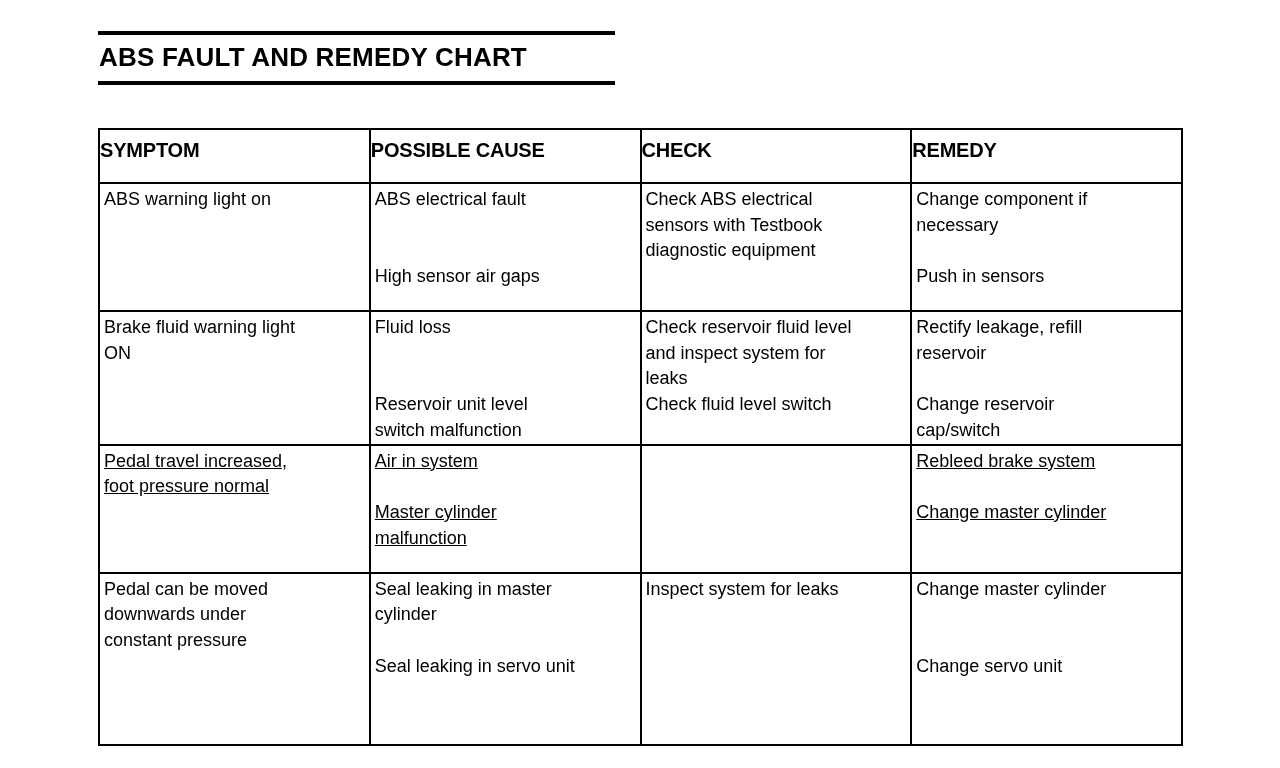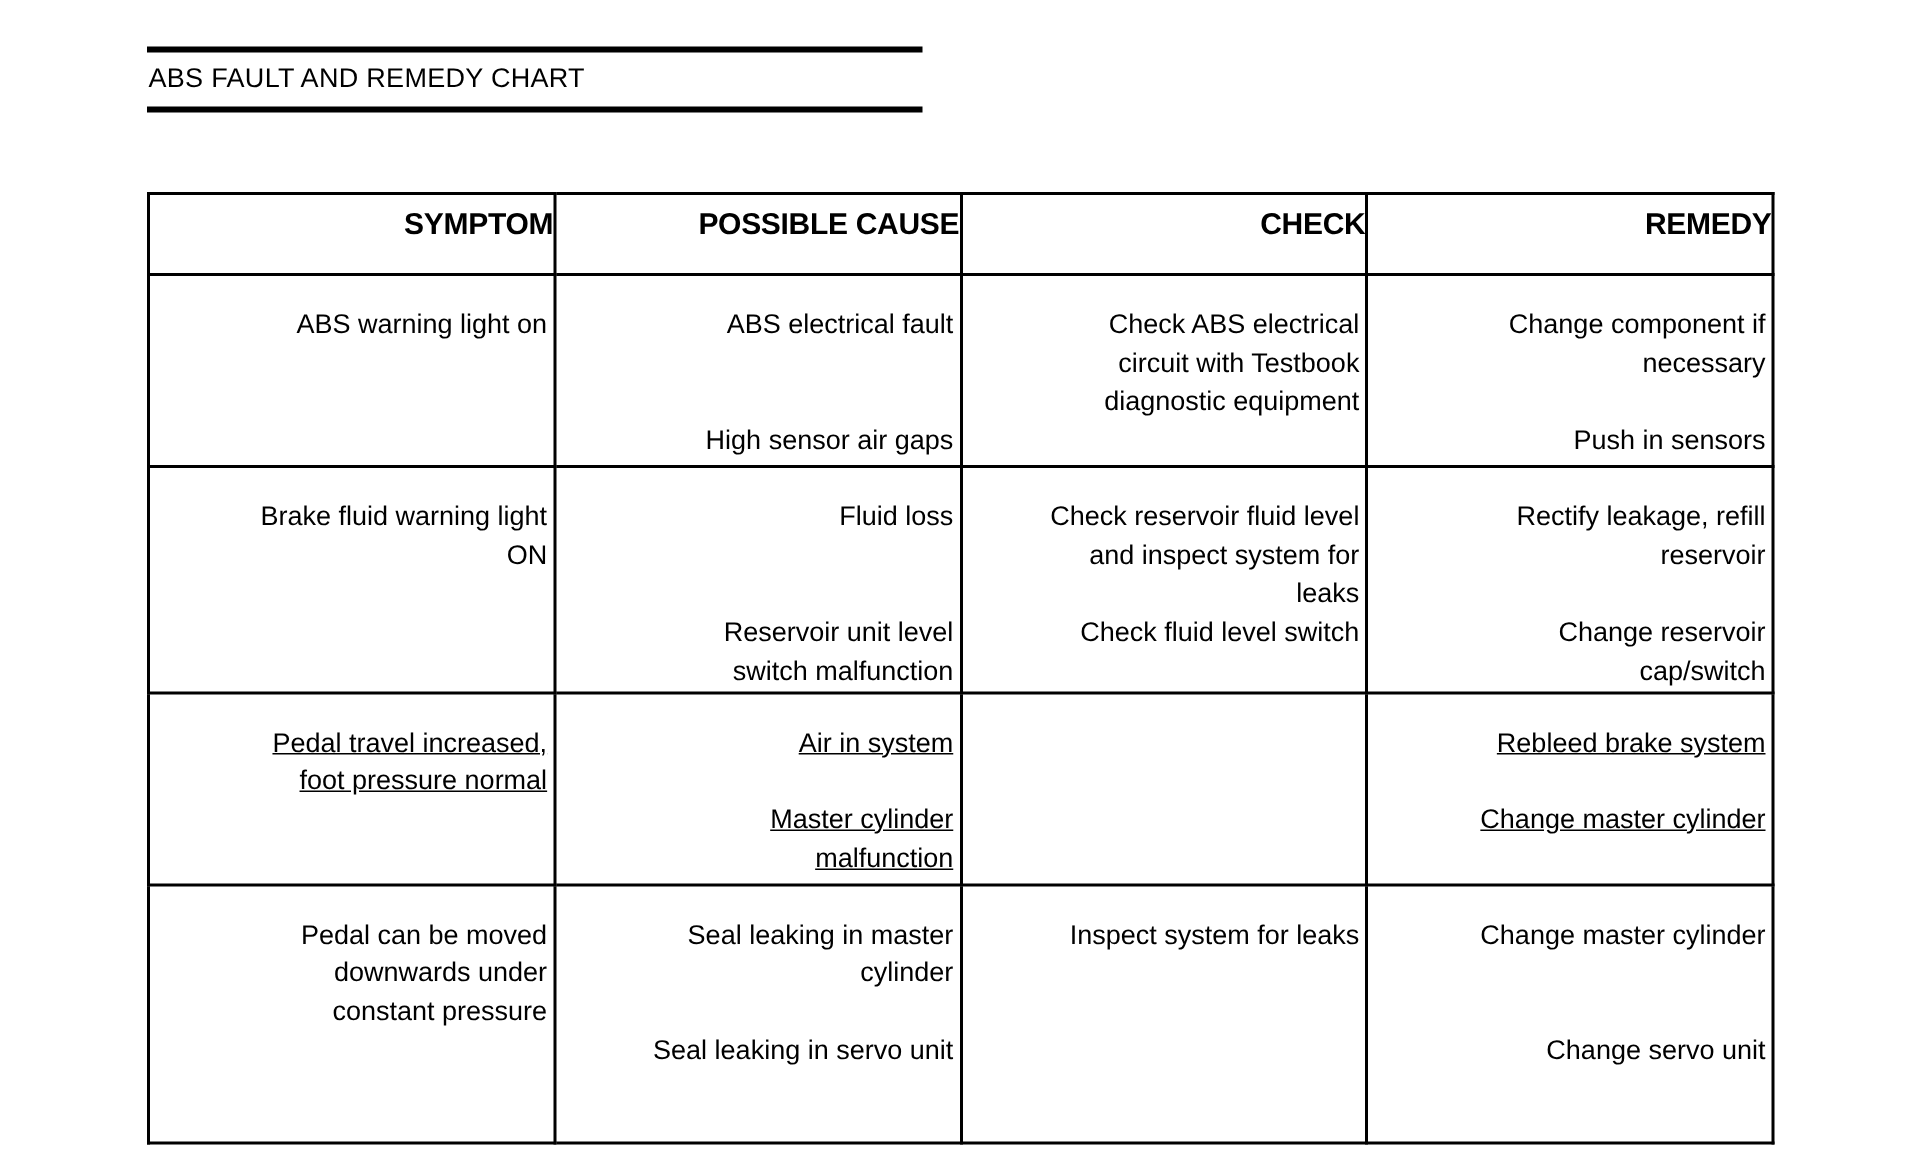--- a/index.html
+++ b/index.html
@@ -23,53 +23,53 @@
   .title-block{
     position:absolute;
     left:98px;top:31px;
     width:517px;
     border-top:4px solid var(--border);
     border-bottom:4px solid var(--border);
     padding:7px 0 8px 1px;
     box-sizing:border-box;
   }
   .title-block span{
-    font-size:18px;
-    font-weight:normal;
+    font-size:26px;
+    font-weight:bold;
     letter-spacing:0.2px;
     white-space:nowrap;
   }
   table.fault-table{
     position:absolute;
     left:98px;top:128px;
     width:1085px;
     border-collapse:collapse;
     table-layout:fixed;
   }
   .fault-table th,
   .fault-table td{
     border:2px solid var(--border);
     vertical-align:top;
-    text-align:right;
+    text-align:left;
     padding:0;
     overflow:hidden;
   }
   .fault-table thead tr{height:54px;}
   .fault-table th{
     font-size:20px;
     font-weight:bold;
     padding-top:9px;
     letter-spacing:-0.2px;
   }
   .fault-table tbody tr:nth-child(1){height:128px;}
   .fault-table tbody tr:nth-child(2){height:112px;}
   .fault-table tbody tr:nth-child(3){height:128px;text-decoration:underline;}
   .fault-table tbody tr:nth-child(4){height:172px;}
   .fault-table td{
-    padding:20px 4px 0 4px;
+    padding:3px 4px 0 4px;
   }
   .ln{
     font-size:18px;
     line-height:25.7px;
     min-height:25.7px;
     white-space:nowrap;
   }
 </style>
 </head>
 <body>
@@ -95,21 +95,21 @@
             <div class="ln">ABS warning light on</div>
           </td>
           <td>
             <div class="ln">ABS electrical fault</div>
             <div class="ln"></div>
             <div class="ln"></div>
             <div class="ln">High sensor air gaps</div>
           </td>
           <td>
             <div class="ln">Check ABS electrical</div>
-            <div class="ln">circuit with Testbook</div>
+            <div class="ln">sensors with Testbook</div>
             <div class="ln">diagnostic equipment</div>
           </td>
           <td>
             <div class="ln">Change component if</div>
             <div class="ln">necessary</div>
             <div class="ln"></div>
             <div class="ln">Push in sensors</div>
           </td>
         </tr>
         <tr>

